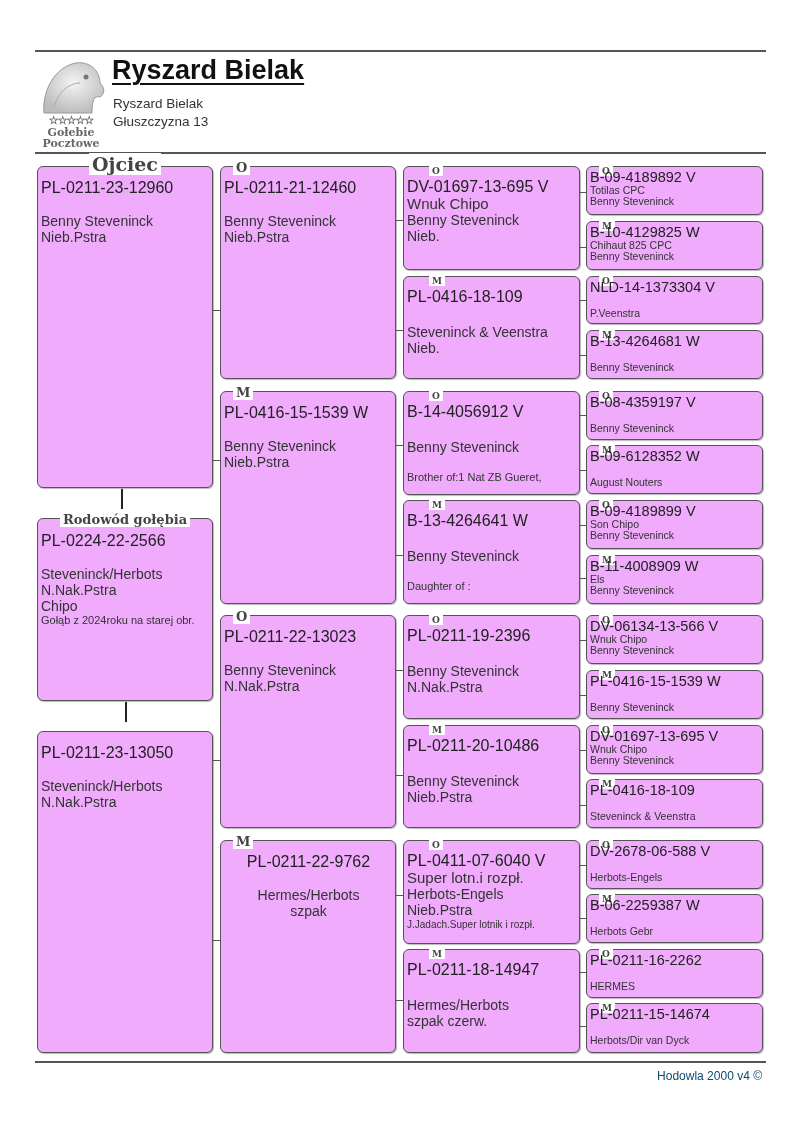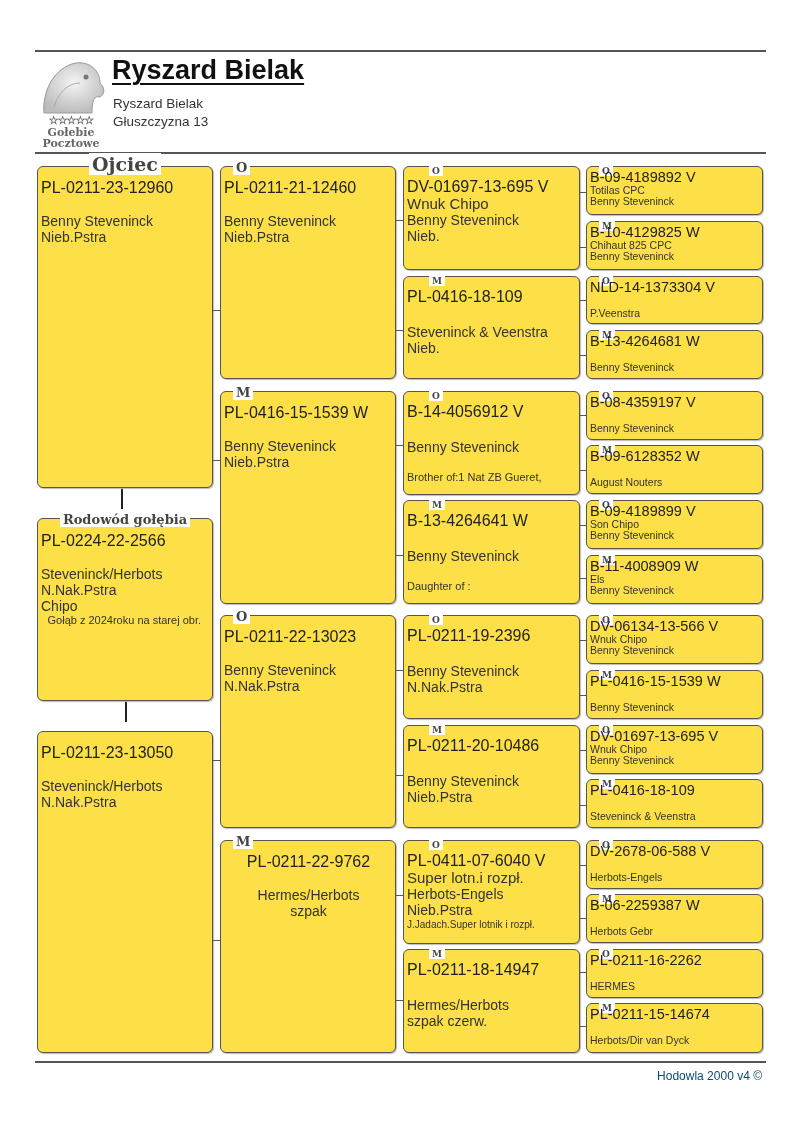--- a/index.html
+++ b/index.html
@@ -2,21 +2,21 @@
 <html><head>
 <meta charset="utf-8">
 <style>
   html, body { margin:0; padding:0; background:#ffffff; }
   body { width:800px; height:1131px; position:relative; overflow:hidden; font-family:"Liberation Sans", sans-serif; color:#222; }
   .rule { position:absolute; left:35px; width:731px; height:2px; background:#555; }
   .logo { position:absolute; left:34px; top:57px; width:74px; height:92px; }
   .logo-text { position:absolute; left:0; width:74px; text-align:center; font-family:"DejaVu Serif", serif; font-weight:bold; font-size:11px; color:#666; line-height:12px; }
   .title { position:absolute; left:112px; top:55px; font-size:27px; font-weight:bold; color:#111; text-decoration:underline; text-decoration-thickness:2px; text-underline-offset:4px; }
   .sub { position:absolute; left:113px; font-size:13.5px; color:#333; }
-  .box { position:absolute; border:1.5px solid #555; border-radius:6px; background:#fde047; box-sizing:border-box; box-shadow:1px 1px 1px #bbb;text-decoration:underline; }
+  .box { position:absolute; border:1.5px solid #555; border-radius:6px; background:#f0abfc; box-sizing:border-box; box-shadow:1px 1px 1px #bbb;text-decoration:underline; }
   .legend { position:absolute; top:-10px; left:0; right:0; text-align:center; pointer-events:none; }
   .legend span { background:#fff; padding:0 3px; font-family:"DejaVu Serif", serif; font-weight:bold; color:#444; }
   .lg-big span { font-size:19px; line-height:20px; }
   .lg-big { top:-13px; }
   .lg-mid span { font-size:13px; }
   .lg-mid { top:-9px; }
   .lg-sm { top:-9px; }
   .lg-sm span { font-size:13px; }
   .lg-xs { top:-7px; }
   .lg-xs span { font-size:9px; line-height:10px; }
@@ -73,21 +73,21 @@
 </div>
 
 <div class="box" style="left:37px;top:518px;width:176px;height:183px;">
   <div class="legend lg-mid"><span>Rodowód gołębia</span></div>
   <div class="content" style="top:13px;">
     <div class="ring">PL-0224-22-2566</div>
     <div class="line" style="height:16px;"></div>
     <div class="line">Steveninck/Herbots</div>
     <div class="line">N.Nak.Pstra</div>
     <div class="line">Chipo</div>
-    <div class="small" style="white-space:normal;width:160px;text-align:right;">Gołąb z 2024roku na starej obr.</div>
+    <div class="small" style="white-space:normal;width:160px;">Gołąb z 2024roku na starej obr.</div>
   </div>
 </div>
 
 <div class="box" style="left:37px;top:731px;width:176px;height:322px;">
   <div class="content" style="top:12px;">
     <div class="ring">PL-0211-23-13050</div>
     <div class="line" style="height:16px;"></div>
     <div class="line">Steveninck/Herbots</div>
     <div class="line">N.Nak.Pstra</div>
   </div>

